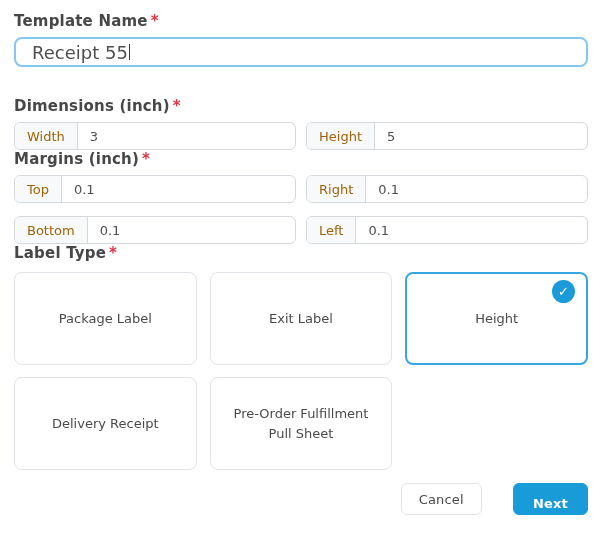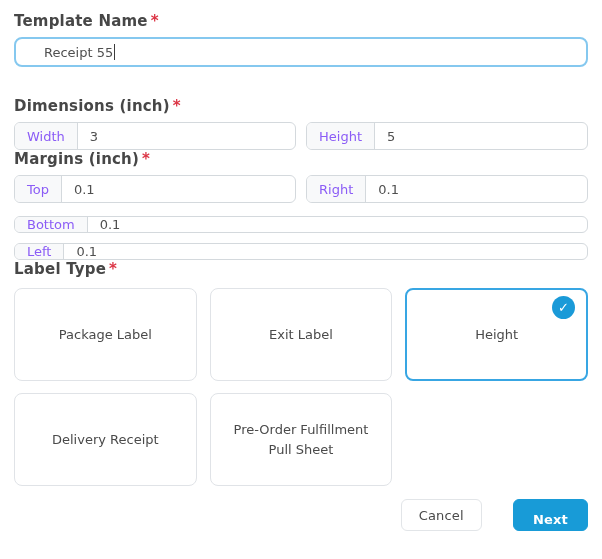--- a/index.html
+++ b/index.html
@@ -23,57 +23,57 @@
 
   
   .text-input {
     position: relative;
     width: 100%;
     height: 30px;
     border: 2px solid #85c8ef;
     border-radius: 8px;
     display: flex;
     align-items: center;
-    padding: 0 28px;
-    font-size: 13px;
+    padding: 0 16px;
+    font-size: 18px;
     color: #4f4f4f;
     background: #fff;
   }
   .caret {
     display: inline-block;
     width: 1px;
     height: 16px;
     background: #3c3c3c;
     margin-left: 1px;
   }
 
   .section-dimensions { margin-top: 30px; }
   .section-margins   { }
   .section-labeltype { }
 
   .two-col {
     display: flex;
     gap: 10px;
   }
-  .two-col + .two-col { margin-top: 13px; flex-direction: column; }
+  .two-col + .two-col { margin-top: 13px; }
 
   .input-group {
     flex: 1;
     display: flex;
     height: 28px;
     border: 1px solid #d4d9dd;
     border-radius: 6px;
     overflow: hidden;
     background: #fff;
   }
   .input-group .prepend {
     background: #f8f9fa;
     border-right: 1px solid #d4d9dd;
     font-size: 13px;
-    color: #8b5cf6;
+    color: #a16207;
     display: flex;
     align-items: center;
     padding: 0 12px;
     white-space: nowrap;
   }
   .input-group input {
     flex: 1;
     border: none;
     outline: none;
     font-family: inherit;

